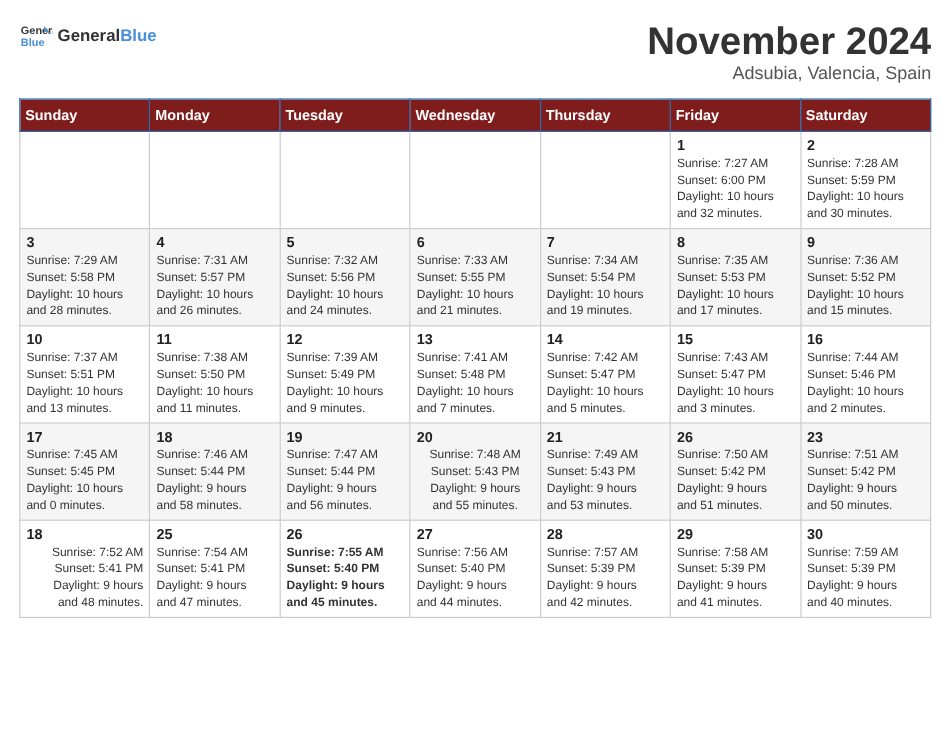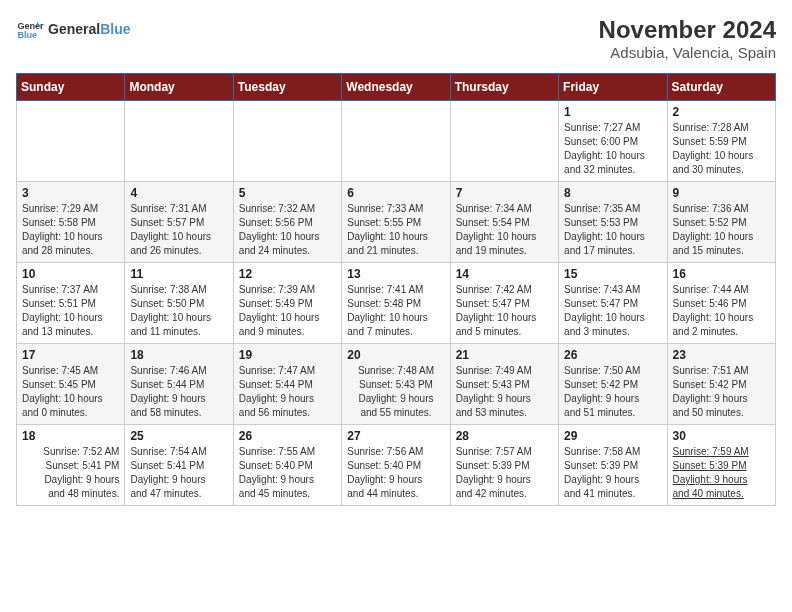--- a/index.html
+++ b/index.html
@@ -22,21 +22,21 @@
       gap: 4px;
     }
     .logo-icon {
       width: 28px;
       height: 28px;
     }
     .title-block {
       text-align: right;
     }
     .month-year {
-      font-size: 24px;
+      font-size: 32px;
       font-weight: bold;
       color: #333;
     }
     .location {
       font-size: 15px;
       color: #555;
     }
     .calendar {
       width: 100%;
       border-collapse: collapse;
@@ -296,21 +296,21 @@
         </td>
         <td>
           <div class="day-num">25</div>
           <div class="day-info" style="white-space: pre-line;">Sunrise: 7:54 AM
 Sunset: 5:41 PM
 Daylight: 9 hours
 and 47 minutes.</div>
         </td>
         <td>
           <div class="day-num">26</div>
-          <div class="day-info" style="white-space: pre-line;">Sunrise: 7:55 AM
+          <div class="day-info" style="white-space: pre-line; font-weight: bold;">Sunrise: 7:55 AM
 Sunset: 5:40 PM
 Daylight: 9 hours
 and 45 minutes.</div>
         </td>
         <td>
           <div class="day-num">27</div>
           <div class="day-info" style="white-space: pre-line;">Sunrise: 7:56 AM
 Sunset: 5:40 PM
 Daylight: 9 hours
 and 44 minutes.</div>
@@ -324,20 +324,20 @@
         </td>
         <td>
           <div class="day-num">29</div>
           <div class="day-info" style="white-space: pre-line;">Sunrise: 7:58 AM
 Sunset: 5:39 PM
 Daylight: 9 hours
 and 41 minutes.</div>
         </td>
         <td>
           <div class="day-num">30</div>
-          <div class="day-info" style="white-space: pre-line; text-decoration: underline;">Sunrise: 7:59 AM
+          <div class="day-info" style="white-space: pre-line;">Sunrise: 7:59 AM
 Sunset: 5:39 PM
 Daylight: 9 hours
 and 40 minutes.</div>
         </td>
       </tr>
     </tbody>
 </table>
 
 </body></html>

